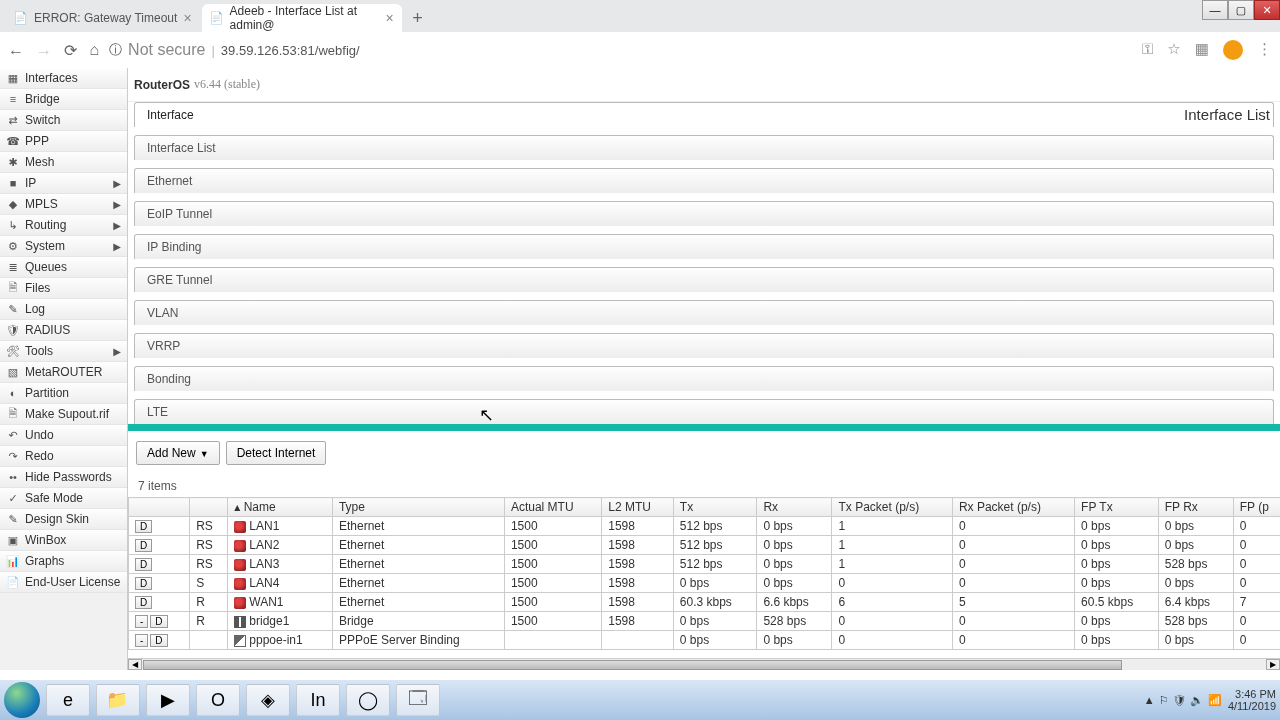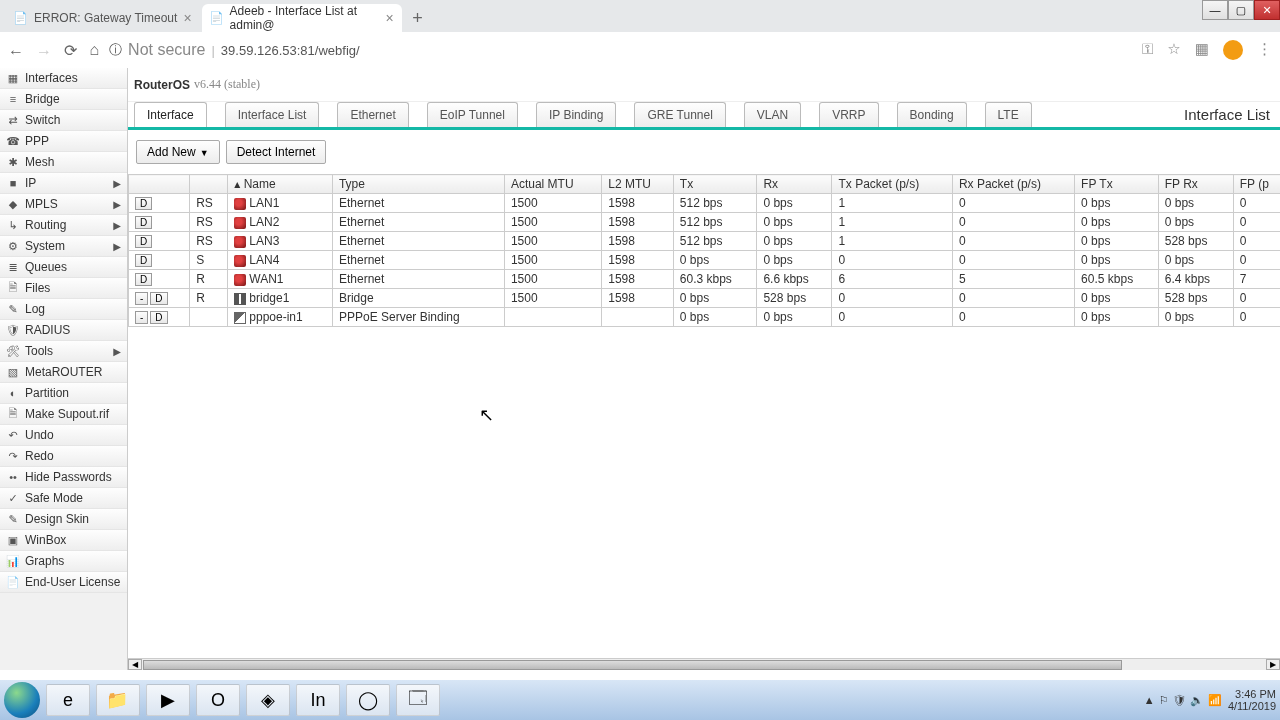--- a/index.html
+++ b/index.html
@@ -34,21 +34,21 @@
 .content { flex: 1; display: flex; flex-direction: column; background: #fff; overflow: hidden; }
 .header-bar { display: flex; align-items: center; height: 34px; padding: 0 6px; background: #fff; border-bottom: 1px solid #eee; }
 .logo { font-size: 12px; font-weight: bold; color: #333; }
 .logo-sub { font-size: 12px; color: #888; margin-left: 4px; font-family: Liberation Serif, serif; }
 .header-actions { margin-left: auto; display: flex; gap: 2px; }
 .hdr-btn { padding: 4px 14px; font-size: 12px; background: linear-gradient(#fefefe, #ececec); border: 1px solid #ccc; cursor: pointer; }
 .hdr-icon { width: 26px; height: 26px; display: flex; align-items: center; justify-content: center; border: 1px solid #ccc; background: linear-gradient(#fefefe,#ececec); cursor: pointer; font-size: 14px; }
 .hdr-help { background: #3a83cc; color: #fff; border-color: #2a6baa; }
 .hdr-logout { background: #c88d4d; color:#fff; border-color:#a6733c; }
 
-.tabs { display: flex; padding: 0 6px; gap: 18px; border-bottom: 3px solid #14b8a6; position: relative; }
+.tabs { display: flex; padding: 0 6px; gap: 8px; border-bottom: 7px solid #14b8a6; position: relative; flex-direction: column; }
 .tabs .page-title { position: absolute; right: 10px; top: 4px; font-size: 15px; color: #333; }
 .tab-btn { padding: 5px 12px; font-size: 12px; border: 1px solid #bbb; border-bottom: none; background: linear-gradient(#fefefe,#ededed); cursor: pointer; color: #555; border-radius: 3px 3px 0 0; }
 .tab-btn.active { background: #fff; color: #222; }
 
 .toolbar { display: flex; gap: 6px; padding: 10px 8px; align-items: center; }
 .tool-btn { padding: 4px 10px; font-size: 12px; border: 1px solid #aaa; background: linear-gradient(#fefefe,#ececec); cursor: pointer; border-radius: 2px; }
 .dropdown-caret { margin-left: 4px; font-size: 9px; }
 
 .count { font-size: 12px; color: #555; padding: 4px 10px; }
 
@@ -252,20 +252,21 @@
         <span class="page-title">Interface List</span>
     </div>
 
     <div class="toolbar">
       <div class="tool-btn">
         <span>Add New</span><span class="dropdown-caret">▼</span>
       </div>
       <div class="tool-btn">Detect Internet</div>
     </div>
 
+    <div class="count">7 items</div>
 
     <div class="grid-wrap">
       <table>
         <thead>
             <tr id="thead-row">
               <th></th>
               <th></th>
               <th>▴ Name</th>
               <th>Type</th>
               <th>Actual MTU</th>

